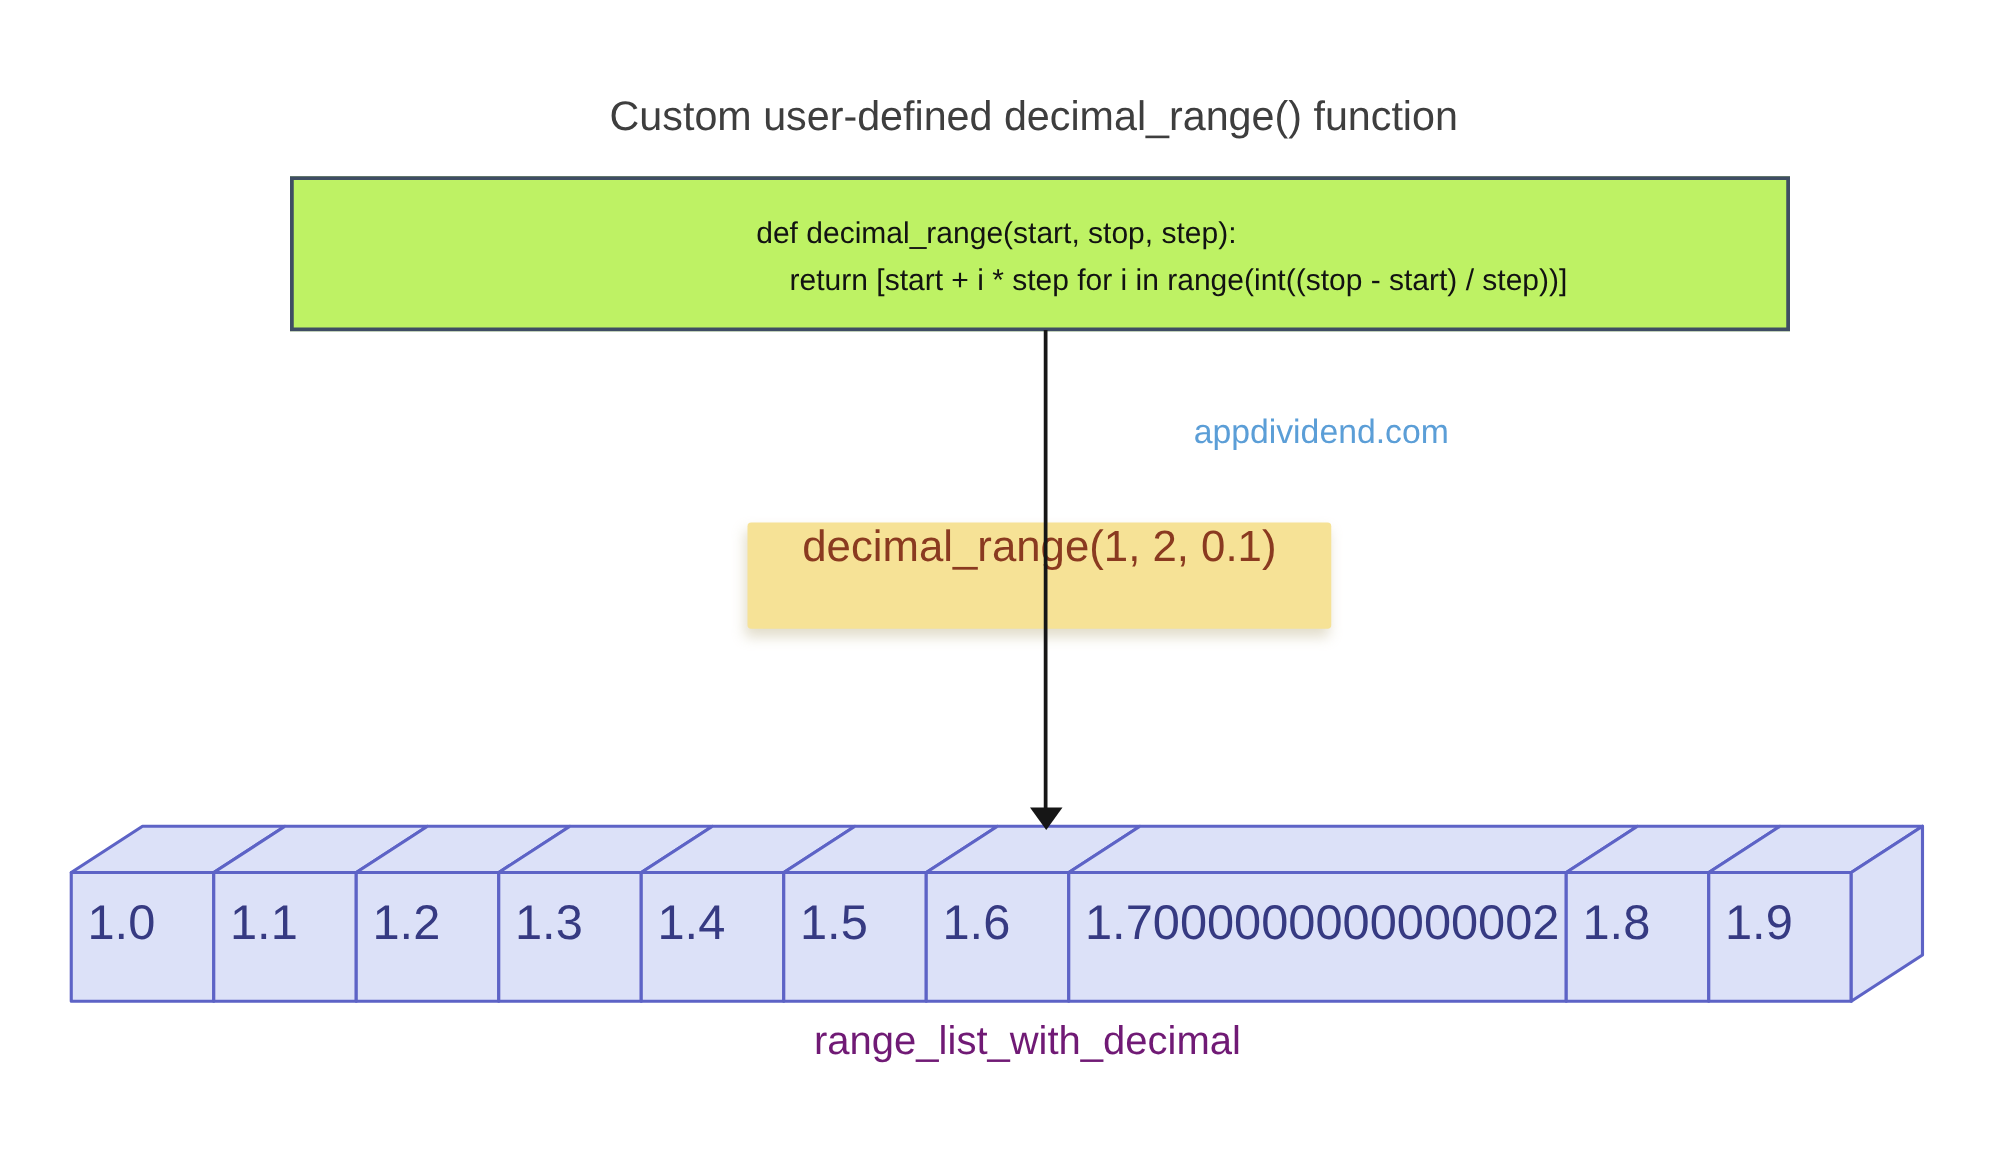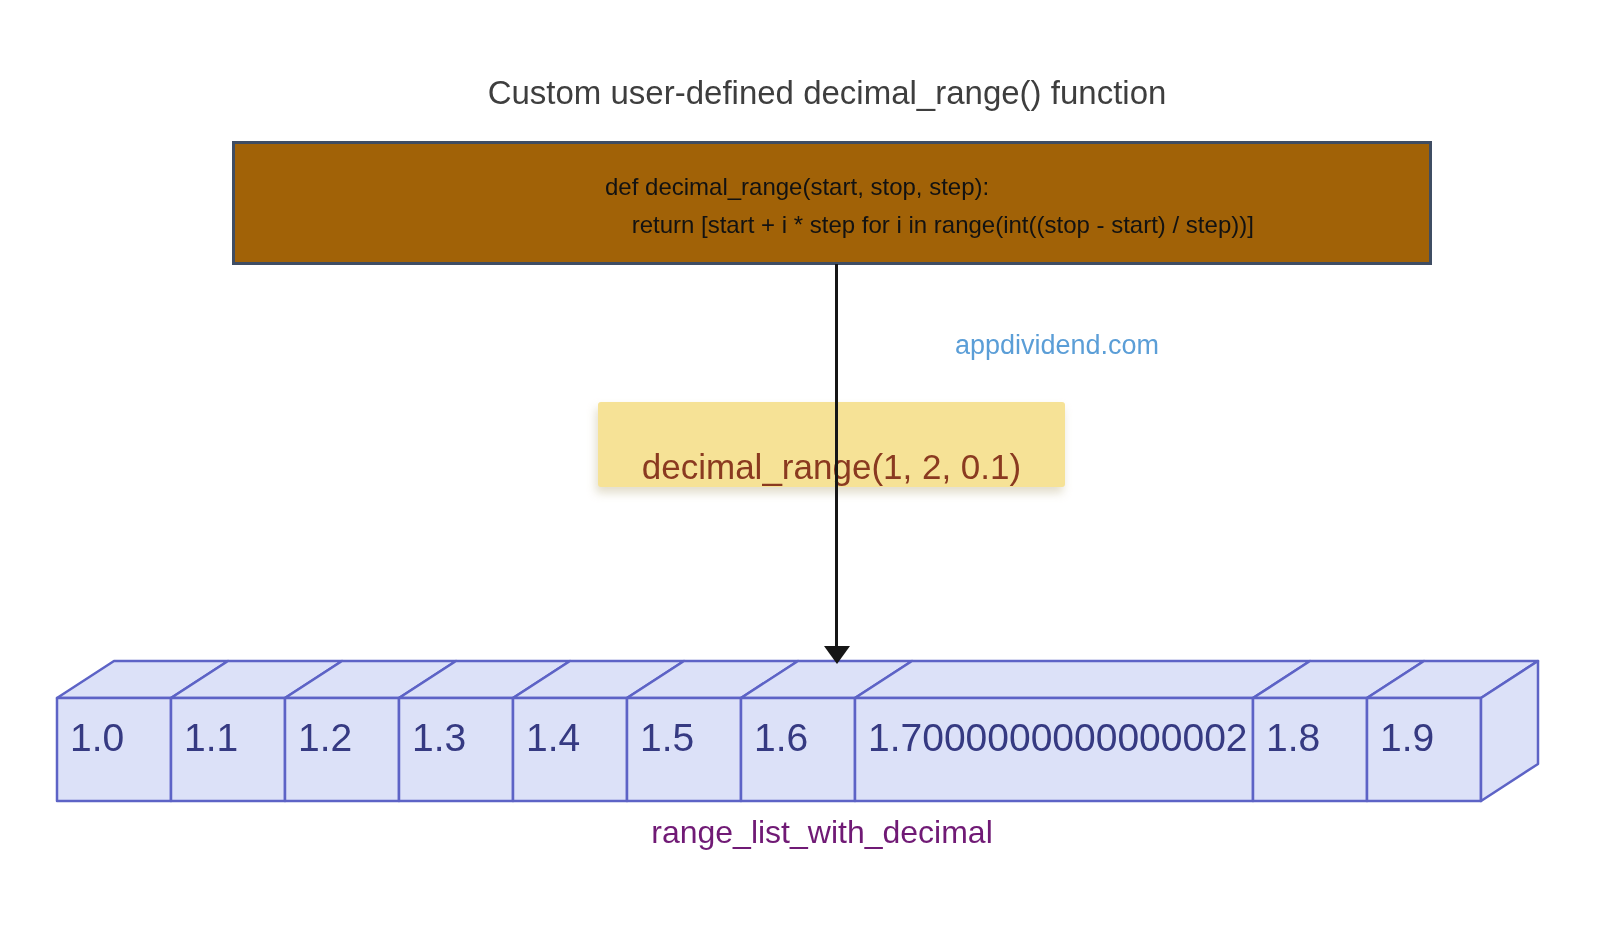--- a/index.html
+++ b/index.html
@@ -23,21 +23,21 @@
     font-size: 33px;
     color: #3e3e3e;
   }
 
   .code-box {
     position: absolute;
     left: 232px;
     top: 141px;
     width: 1200px;
     height: 124px;
-    background: #a16207;
+    background: #bef264;
     border: 3px solid #3f4d63;
   }
   .code-box pre {
     position: absolute;
     left: 370px;
     top: 24px;
     font-family: "Liberation Sans", sans-serif;
     font-size: 24px;
     line-height: 38px;
     color: #121212;
@@ -71,28 +71,28 @@
     top: 330px;
     transform: translateX(-50%);
     white-space: nowrap;
     font-size: 27px;
     color: #5b9ed7;
   }
 
   .call-box {
     position: absolute;
     left: 598px;
-    top: 402px;
+    top: 418px;
     width: 467px;
     height: 85px;
     background: #f6e296;
     border-radius: 3px;
     box-shadow: -2px 6px 10px rgba(190, 180, 140, 0.45);
     display: flex;
-    align-items: flex-end;
+    align-items: flex-start;
     justify-content: center;
     z-index: 2;
   }
   .call-box span {
     font-size: 35px;
     color: #8a3a20;
     white-space: nowrap;
   }
 
   .array-svg {

